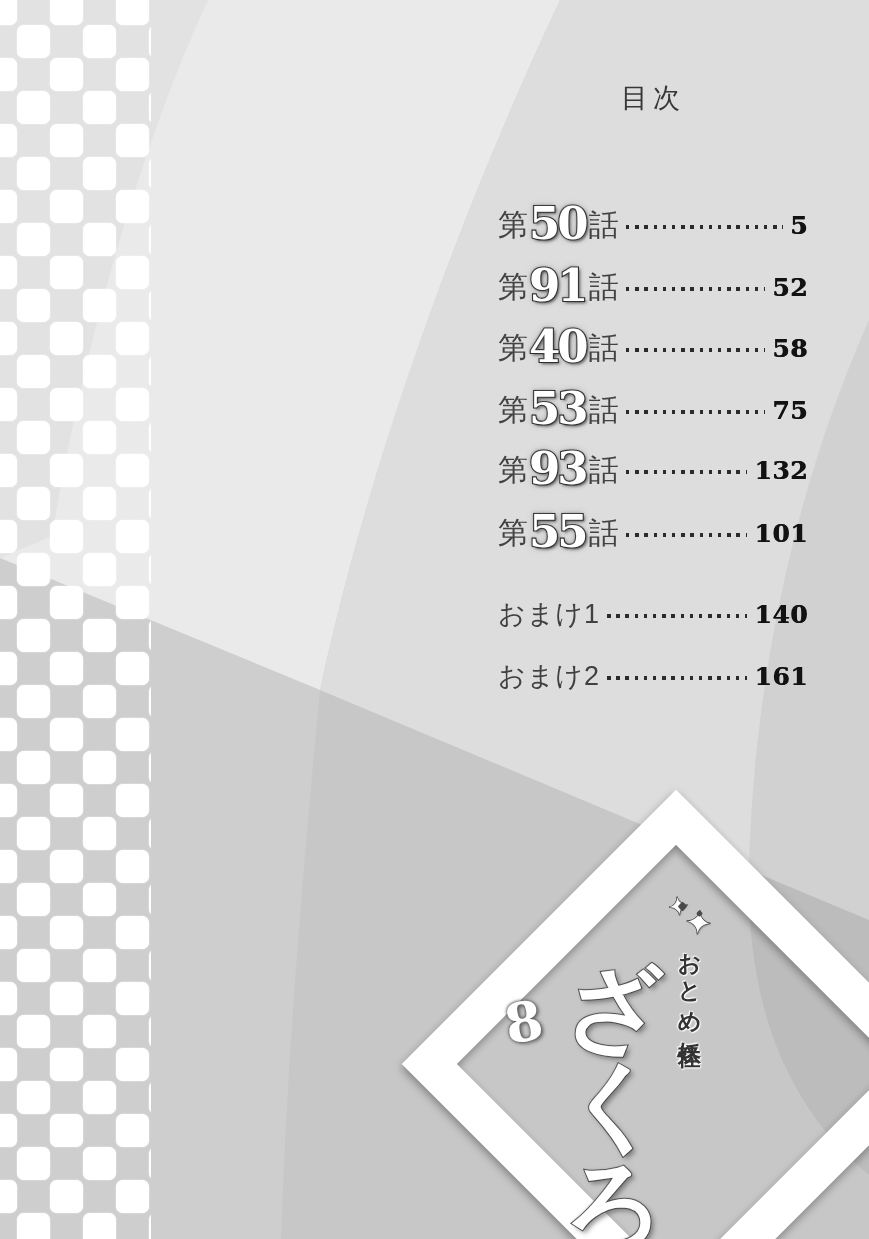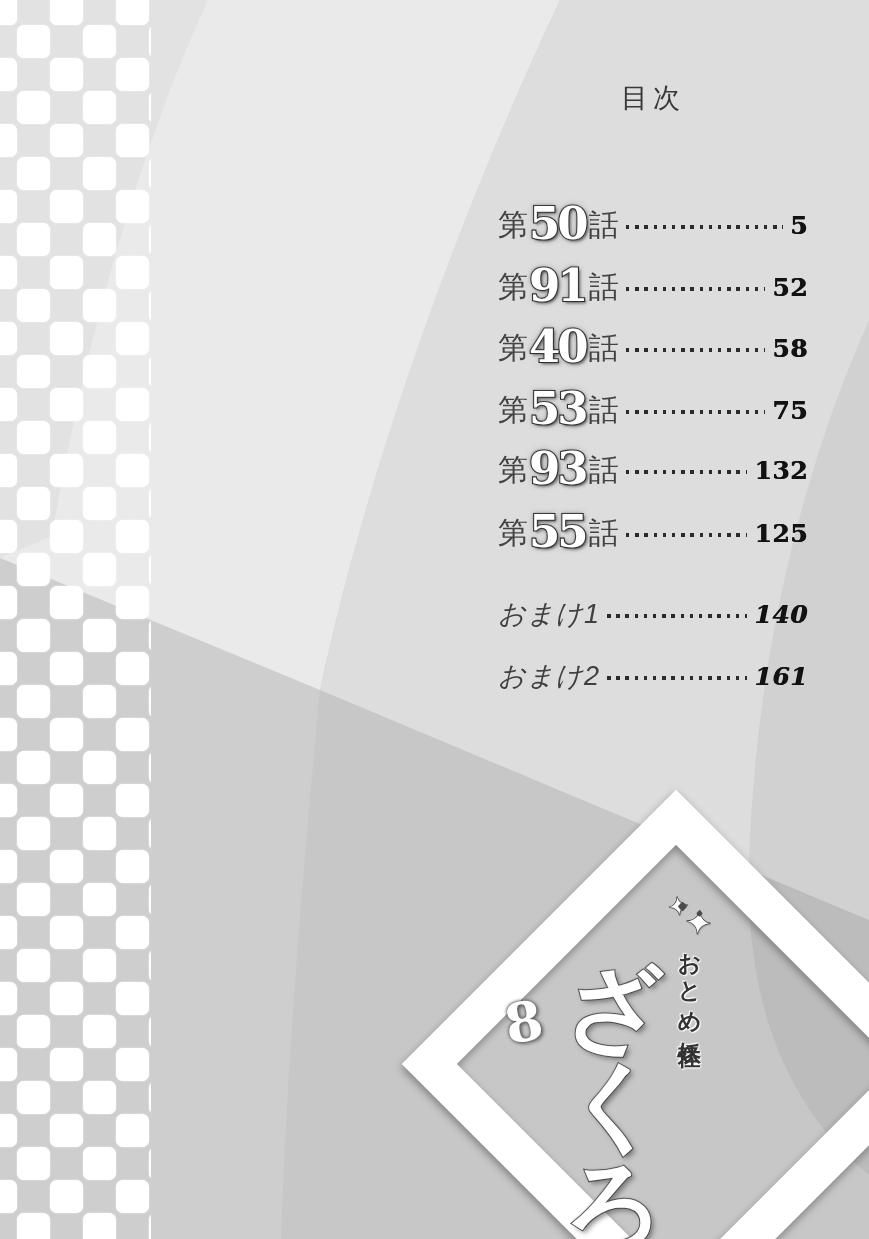--- a/index.html
+++ b/index.html
@@ -27,21 +27,21 @@
     position:absolute; left:621px; top:80px; z-index:2;
     font-size:27px; letter-spacing:5px; color:#373737; font-weight:400;
   }
 
   
   .row {
     position:absolute; left:498px; width:310px; z-index:2;
     display:flex; align-items:center;
   }
   .row.chapter { height:48px; }
-  .row.extra   { height:36px;font-style:italic; }
+  .row.extra   { height:36px; }
   .kanji {
     font-size:30px; color:#434343; font-weight:400;
     white-space:nowrap;
   }
   .chnum {
     font-family:"DejaVu Serif", serif; font-weight:bold;
     font-size:45px; line-height:1; color:#ffffff;
     -webkit-text-stroke:2.2px #1f1f1f; paint-order:stroke fill;
     letter-spacing:-3px; margin:0 3px 0 1px; position:relative; top:-2px;
     text-shadow:2px 2px 3px rgba(55,55,55,.75), -1px -1px 2px rgba(90,90,90,.55), 0 0 6px rgba(110,110,110,.5);
@@ -267,21 +267,21 @@
     <span class="chnum">93</span>
     <span class="kanji">話</span>
   <span class="leader"></span>
   <span class="pnum">132</span>
 </div>
 <div class="row chapter" style="top:509px">
   <span class="kanji">第</span>
     <span class="chnum">55</span>
     <span class="kanji">話</span>
   <span class="leader"></span>
-  <span class="pnum">125</span>
+  <span class="pnum">101</span>
 </div>
 
 <div class="row extra" style="top:596px">
   <span class="extra-label">おまけ1</span>
   <span class="leader"></span>
   <span class="pnum">140</span>
 </div>
 <div class="row extra" style="top:658px">
   <span class="extra-label">おまけ2</span>
   <span class="leader"></span>

